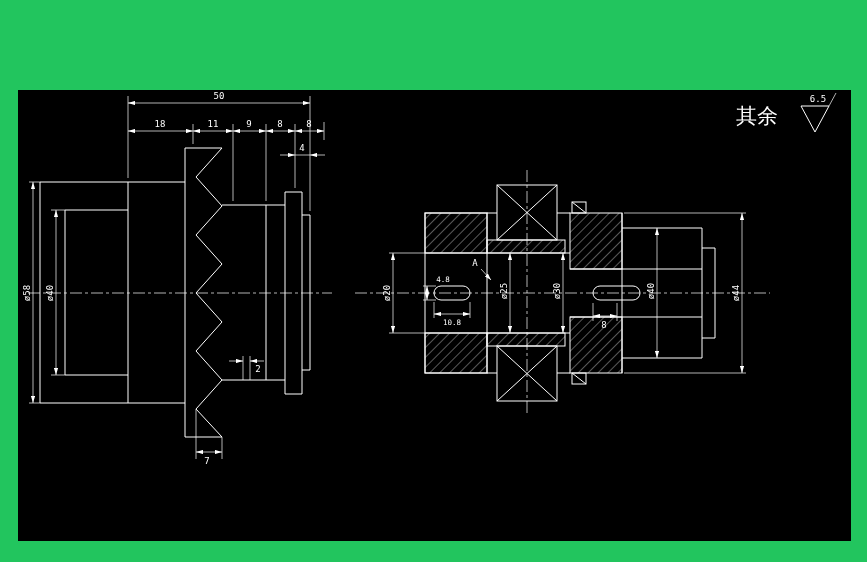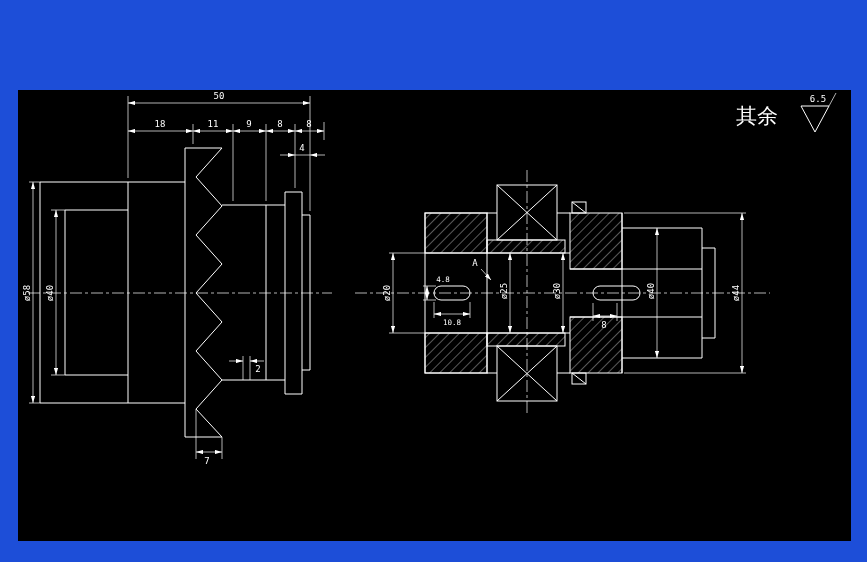--- a/index.html
+++ b/index.html
@@ -1,16 +1,16 @@
 <!DOCTYPE html>
 <html><head>
 <meta charset="utf-8">
 <style>
   html,body{margin:0;padding:0;background:#8f8f8f;}
-  .stage{position:relative;width:867px;height:562px;background:#1d4ed8;overflow:hidden;
+  .stage{position:relative;width:867px;height:562px;background:#22c55e;overflow:hidden;
          font-family:"DejaVu Sans",sans-serif;}
   svg{position:absolute;left:0;top:0;}
   .ln line,.ln polyline,.ln path{stroke:#ffffff;stroke-width:1;}
   .ln rect{stroke:#ffffff;stroke-width:1;}
   .thin{stroke-width:0.7 !important;}
   .cl{stroke-dasharray:12 3 3 3;stroke-width:0.7 !important;}
   text{fill:#ffffff;font-family:"DejaVu Sans Mono",monospace;}
   .dim{font-size:9px;text-anchor:middle;}
   .dim-s{font-size:7.5px;text-anchor:middle;}
   .cjk{font-size:21px;font-family:"DejaVu Sans",sans-serif;}

